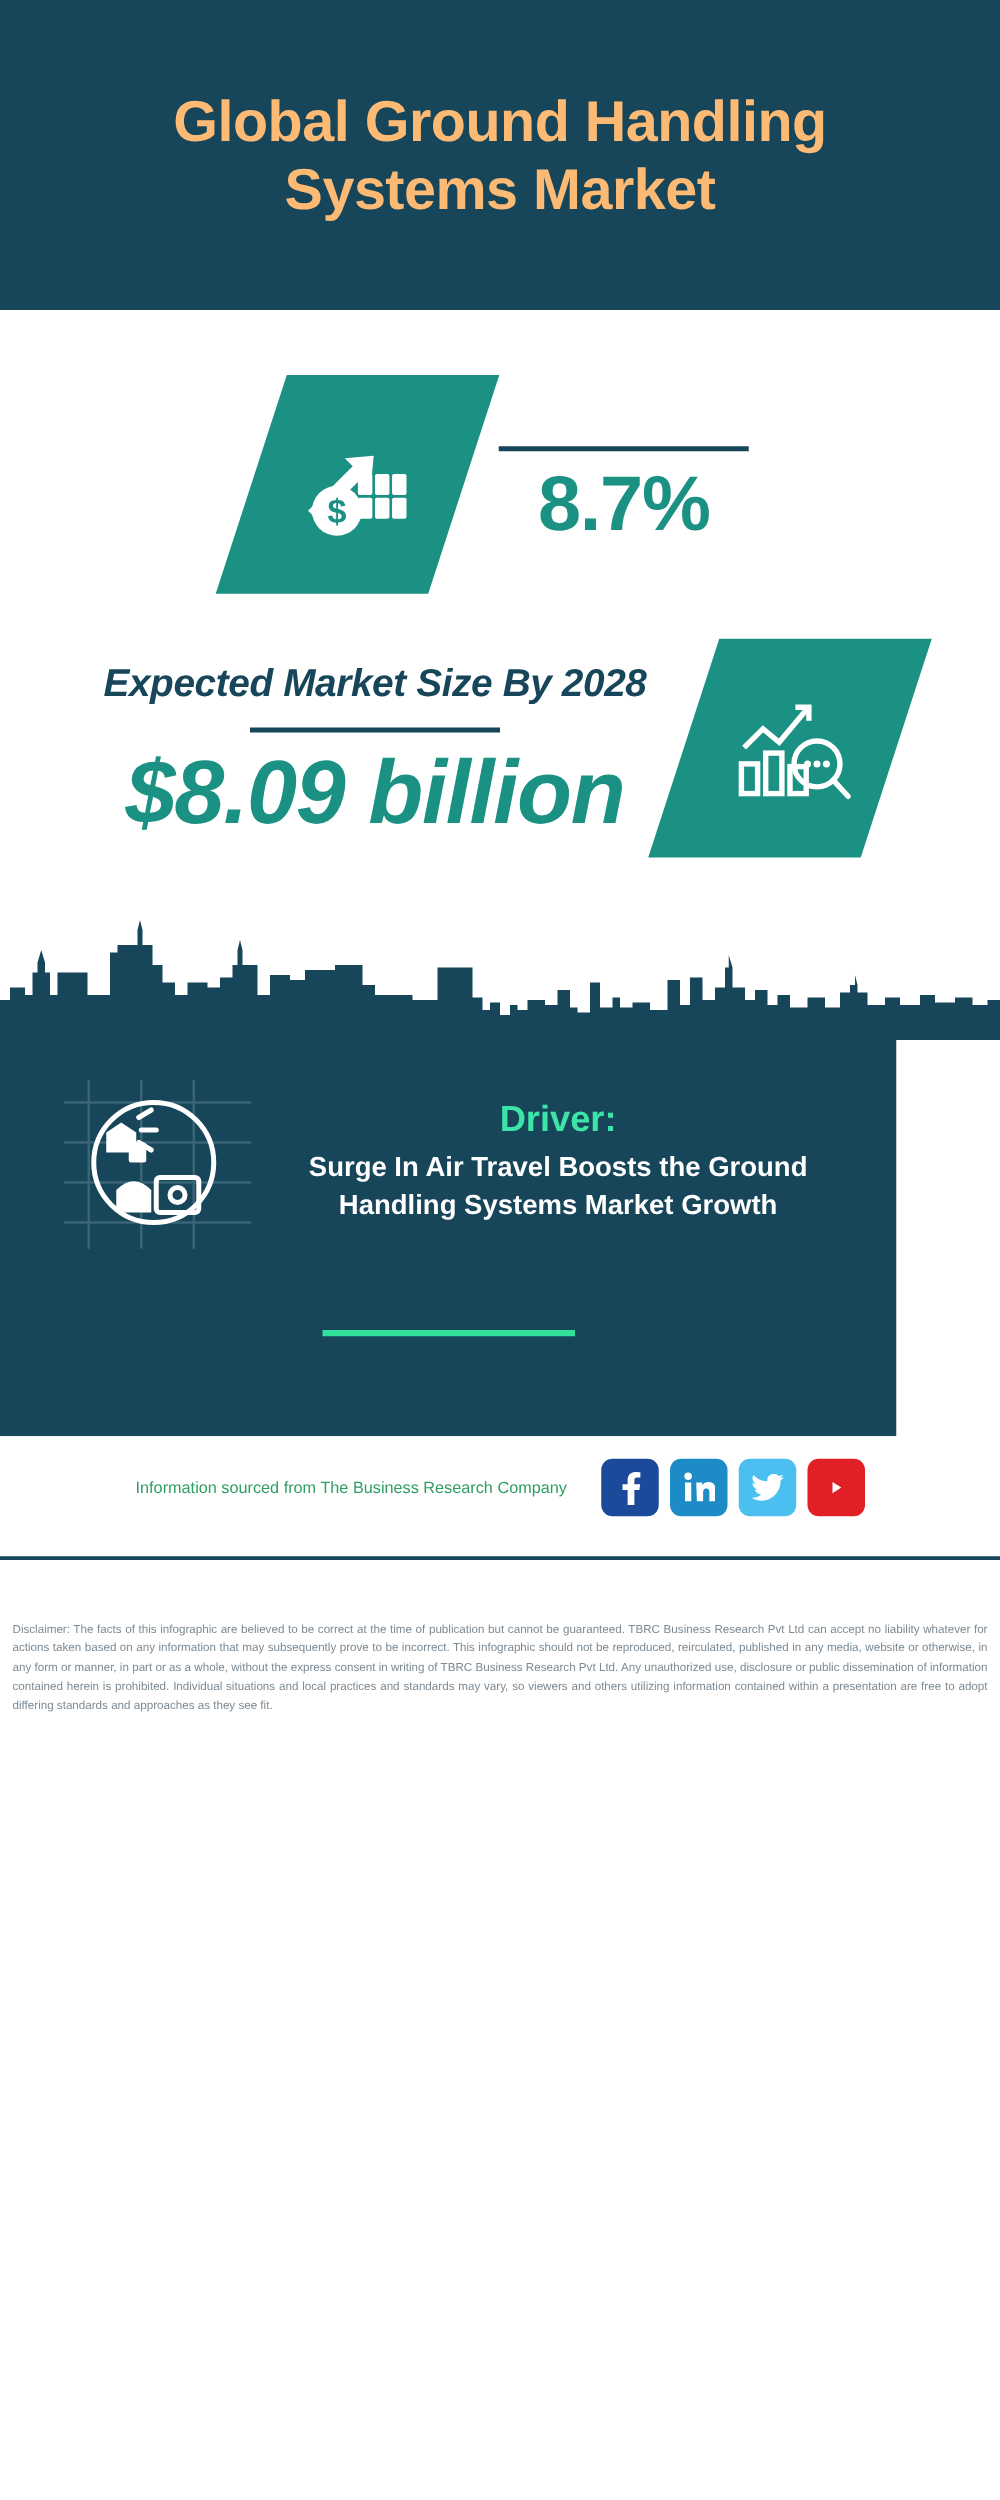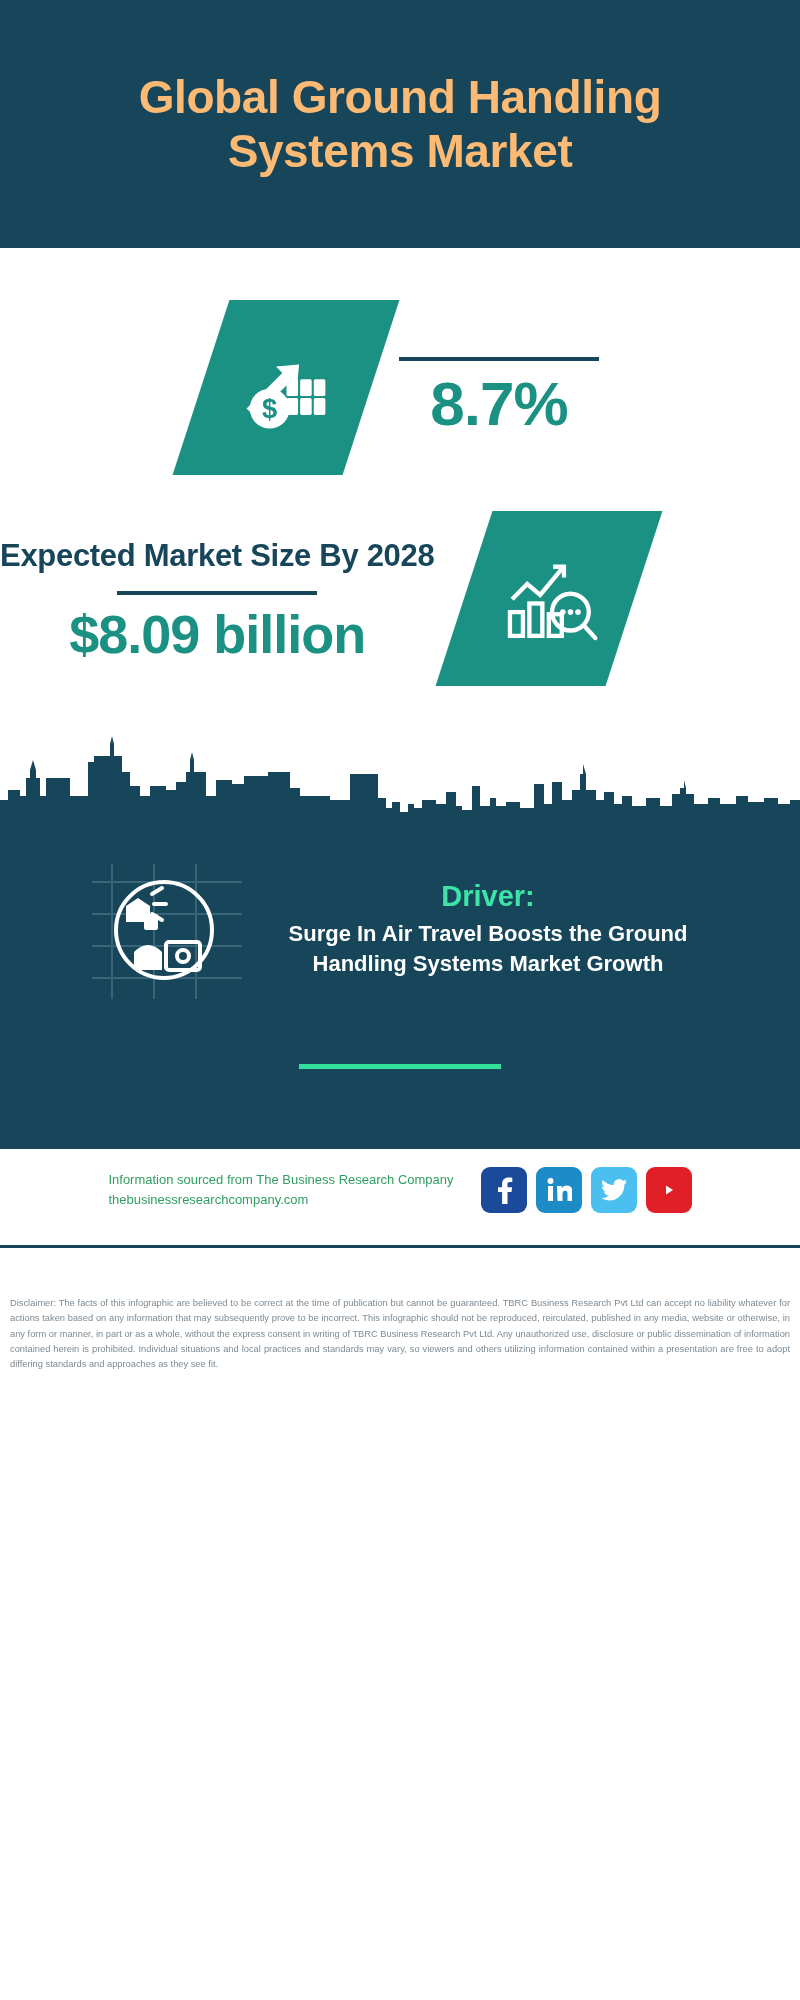--- a/index.html
+++ b/index.html
@@ -41,31 +41,32 @@
   .rule-dark{
     width:200px;height:4px;background:#17455a;margin:16px auto 12px auto;
   }
   .stat-value{
     color:#1b9183;font-size:62px;font-weight:bold;margin:0;line-height:1;
     letter-spacing:-1px;
   }
 
   
   .stat-size{
-    display:flex;align-items:center;justify-content:flex-start;
+    display:flex;align-items:center;justify-content:center;
     padding:26px 0 0 0;
+    font-style:italic;
   }
   .stat-size .stat-text{margin-left:0;margin-right:30px;}
-  .stat-size .stat-value{font-size:54px;}
+  .stat-size .stat-value{font-size:72px;}
 
   
   .skyline{display:block;width:800px;height:120px;margin-top:26px;}
 
   
-  .dark-body{background:#17455a;width:800px;padding:8px 0 26px 0;}
+  .dark-body{background:#17455a;width:717px;padding:8px 0 26px 0;}
 
   .driver-row{
     display:flex;align-items:center;justify-content:center;
     padding:14px 0 0 0;
   }
   .icon-grid{width:170px;height:150px;flex:0 0 auto;}
   .driver-text{width:460px;text-align:center;margin-left:6px;}
   .driver-label{
     color:#3de3a7;font-size:29px;font-weight:bold;margin:0 0 6px 0;
   }
@@ -226,21 +227,20 @@
       </div>
     </div>
 
     <div class="rule-mint"></div>
 
   </div>
 
   <div class="source-bar">
     <div class="source-text">
       <div>Information sourced from The Business Research Company</div>
-      <div>thebusinessresearchcompany.com</div>
     </div>
     <div class="socials">
       <div class="sicon fb">
         <svg width="22" height="28" viewBox="0 0 22 28">
             <path fill="#fff" d="M14.5 28V16h4l.6-4.7h-4.6V8.3c0-1.4.4-2.3 2.3-2.3h2.5V1.8C18.8 1.7 17.3 1.5 15.5 1.5c-3.8 0-6.4 2.3-6.4 6.5v3.3H5v4.7h4.1V28z"></path>
           </svg>
       </div>
       <div class="sicon li">
         <svg width="26" height="26" viewBox="0 0 26 26">
             <g fill="#fff">

